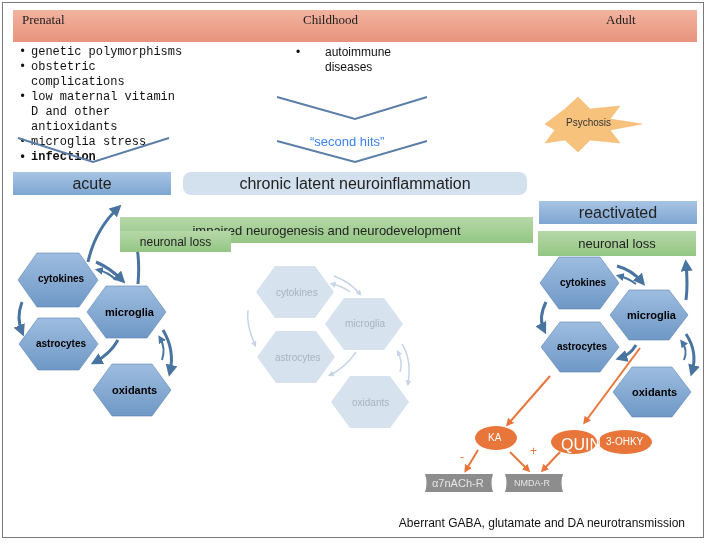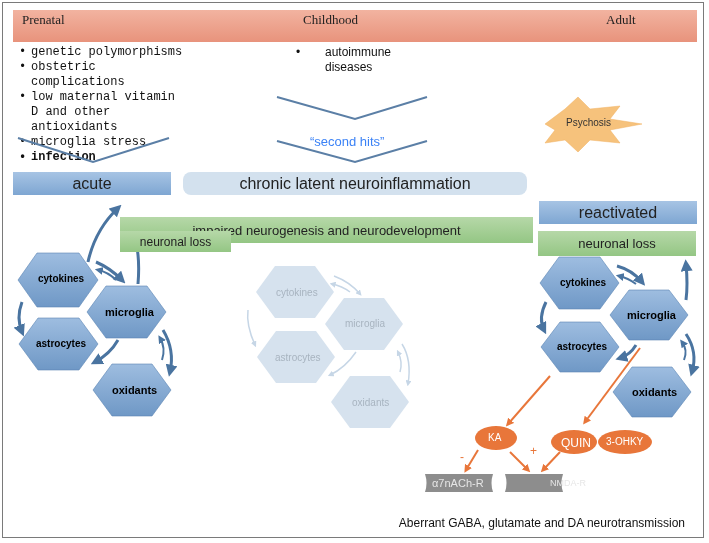--- a/index.html
+++ b/index.html
@@ -147,22 +147,22 @@
 <div class="abs" style="left:345px;top:318px;font-size:10px;color:#a8b4c0;">microglia</div>
 <div class="abs" style="left:275px;top:352px;font-size:10px;color:#a8b4c0;">astrocytes</div>
 <div class="abs" style="left:352px;top:397px;font-size:10px;color:#a8b4c0;">oxidants</div>
 
 <div class="abs" style="left:560px;top:277px;font-size:10px;font-weight:bold;">cytokines</div>
 <div class="abs" style="left:627px;top:309px;font-size:11px;font-weight:bold;">microglia</div>
 <div class="abs" style="left:557px;top:341px;font-size:10px;font-weight:bold;">astrocytes</div>
 <div class="abs" style="left:632px;top:386px;font-size:11px;font-weight:bold;">oxidants</div>
 
 <div class="abs" style="left:488px;top:432px;font-size:10px;color:#fff;">KA</div>
-<div class="abs" style="left:561px;top:436px;font-size:12px;color:#fff;">QUIN</div>
+<div class="abs" style="left:561px;top:436px;font-size:16px;color:#fff;">QUIN</div>
 <div class="abs" style="left:606px;top:436px;font-size:10px;color:#fff;">3-OHKY</div>
 
 <div class="abs" style="left:460px;top:450px;font-size:12px;color:#e8763a;">-</div>
 <div class="abs" style="left:530px;top:444px;font-size:12px;color:#e8763a;">+</div>
 
 <div class="abs" style="left:432px;top:477px;font-size:11px;color:#e6e6e6;">α7nACh-R</div>
-<div class="abs" style="left:514px;top:478px;font-size:9px;color:#e6e6e6;margin-left:36px;">NMDA-R</div>
+<div class="abs" style="left:514px;top:478px;font-size:9px;color:#e6e6e6;">NMDA-R</div>
 
 <div class="caption">Aberrant GABA, glutamate and DA neurotransmission</div>
 
 </body></html>

